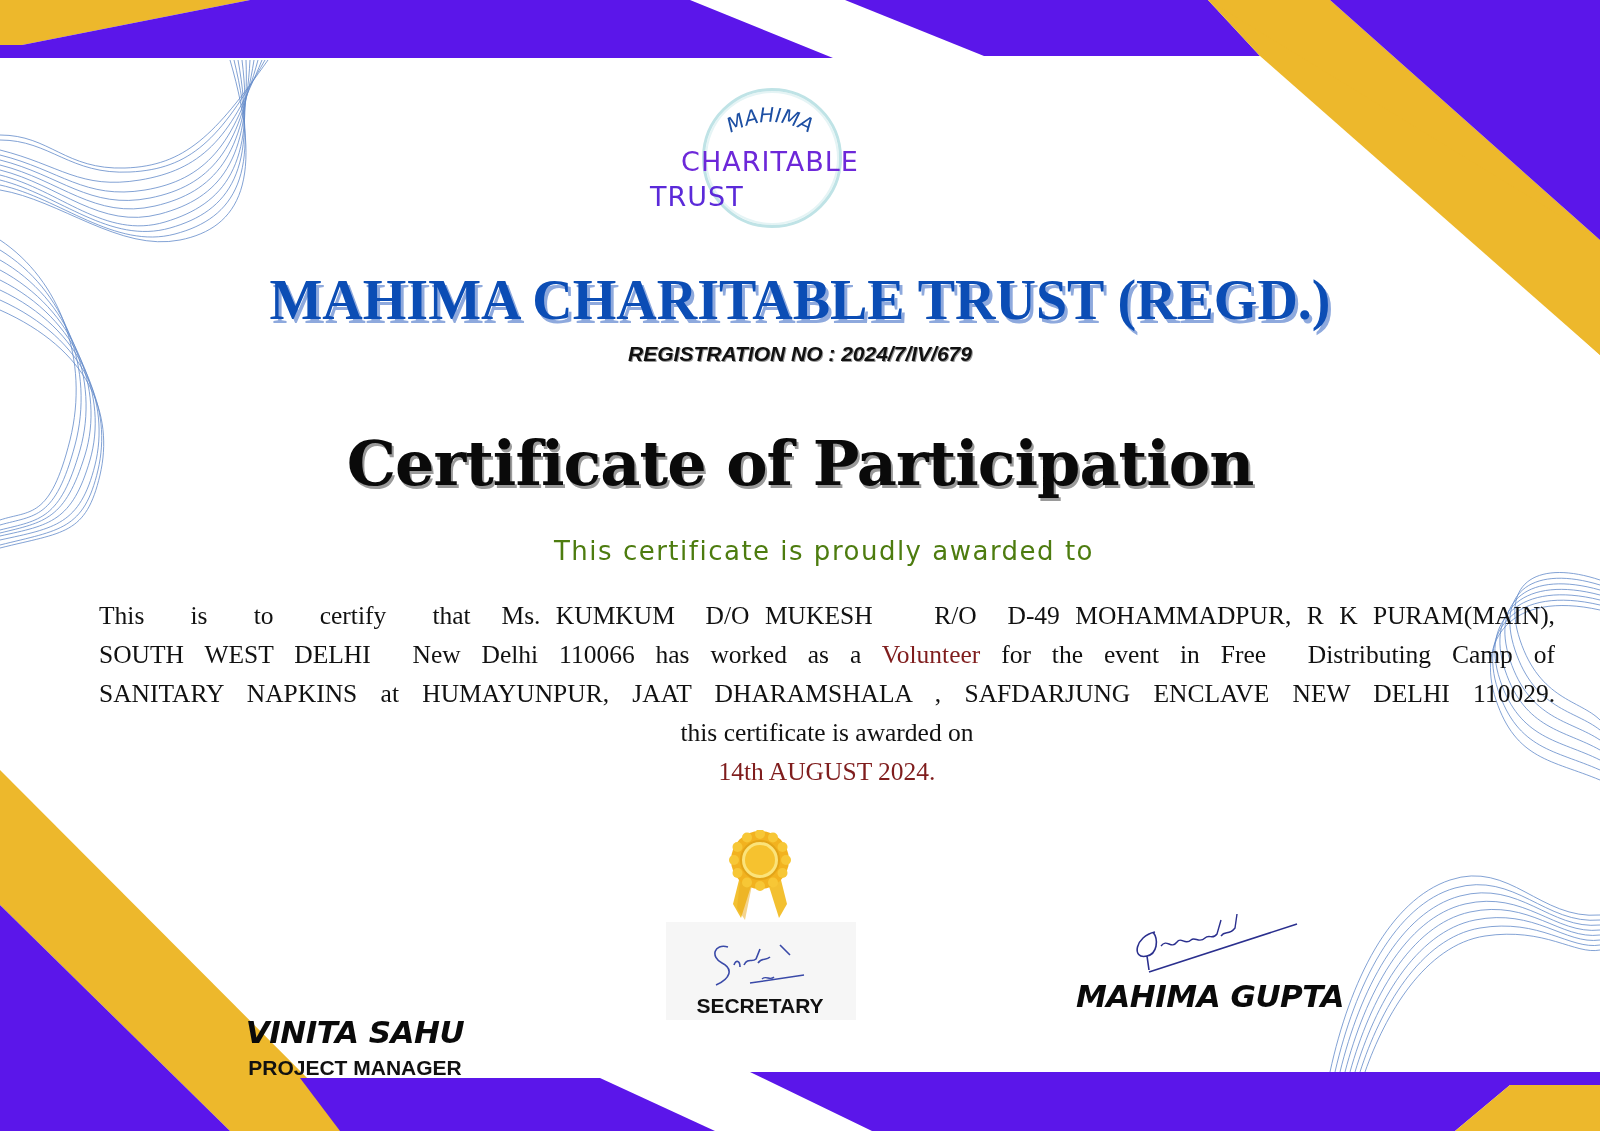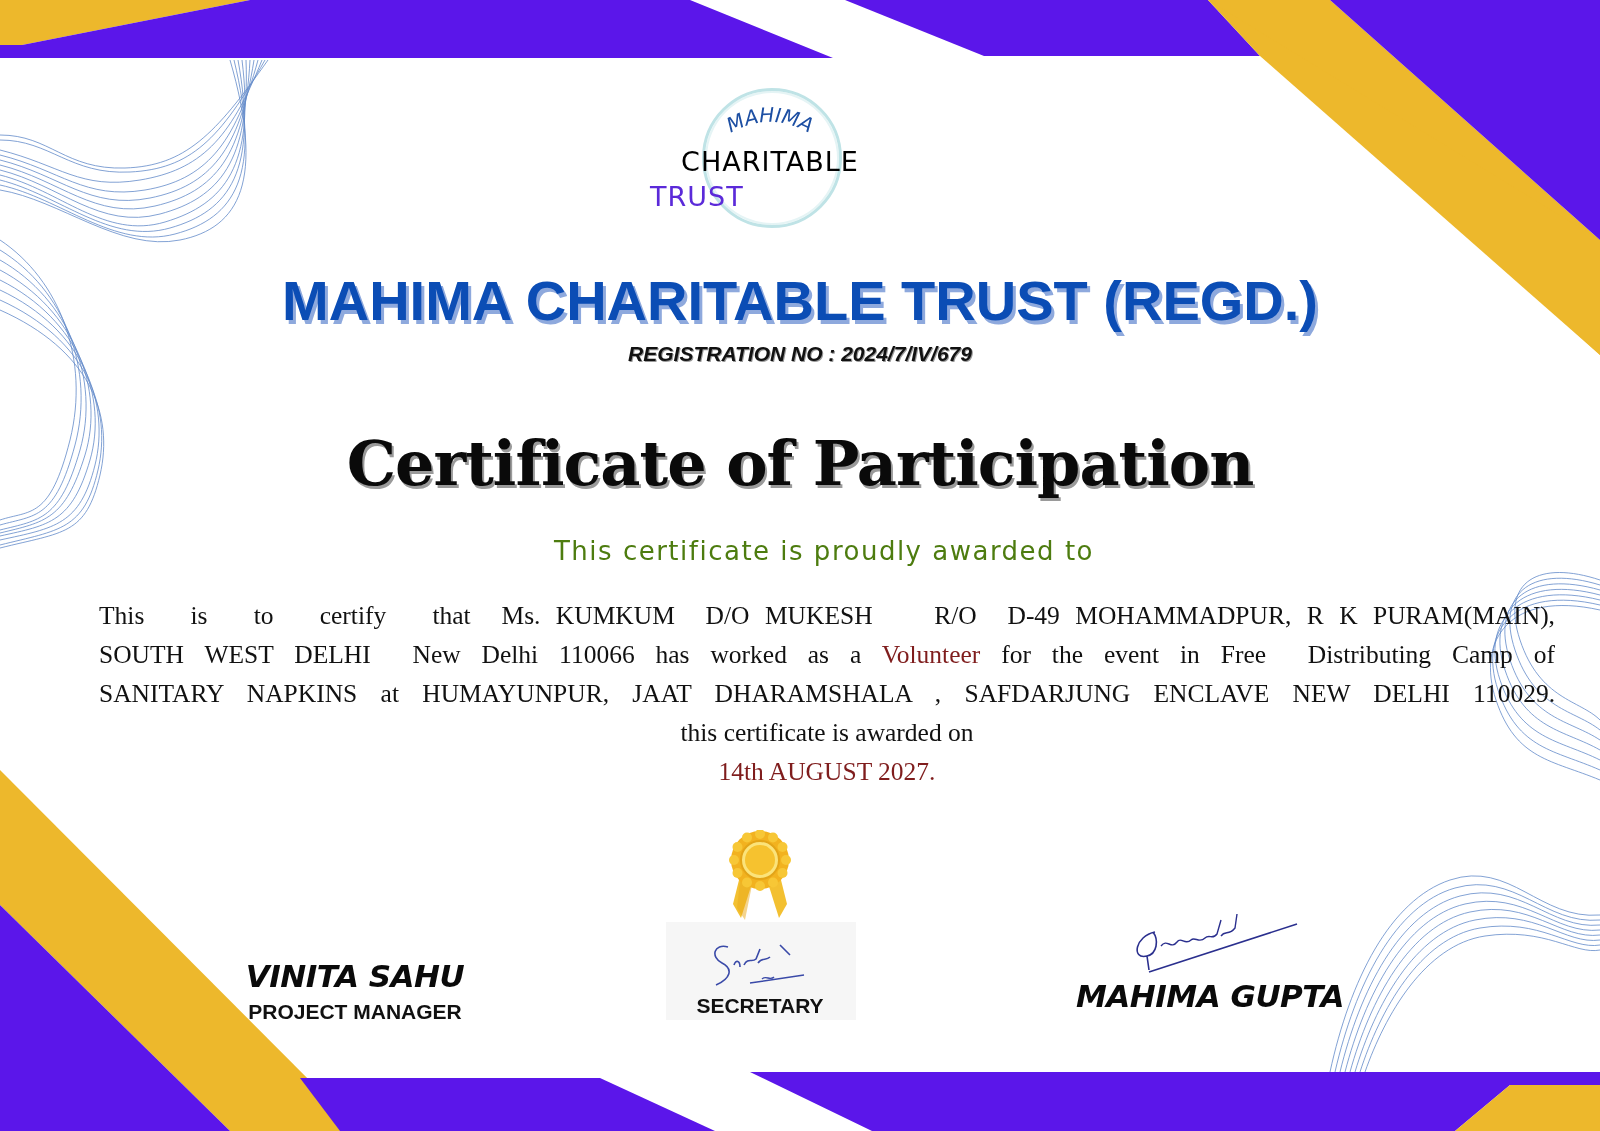--- a/index.html
+++ b/index.html
@@ -4,24 +4,24 @@
 <style>
   html, body { margin:0; padding:0; }
   body { width:1600px; height:1131px; position:relative; overflow:hidden; background:#ffffff; font-family:"Liberation Serif", serif; }
   .bg { position:absolute; left:0; top:0; width:1600px; height:1131px; }
   .abs { position:absolute; }
   .center { left:0; width:1600px; text-align:center; }
 
   .logo { left:650px; top:86px; width:240px; height:140px; }
   .logo-ring { position:absolute; left:52px; top:2px; width:134px; height:134px; border-radius:50%; border:3px solid #bfe3e6; box-shadow: inset 0 0 0 2px #e5f4f5; }
   .logo-arc { position:absolute; left:0; top:0; width:240px; height:80px; }
-  .logo-line1 { position:absolute; left:0; top:60px; width:240px; text-align:center; font-family:"DejaVu Sans", sans-serif; font-size:27px; color:#000000; letter-spacing:1px; }
+  .logo-line1 { position:absolute; left:0; top:60px; width:240px; text-align:center; font-family:"DejaVu Sans", sans-serif; font-size:27px; color:#6d28d9; letter-spacing:1px; }
   .logo-line2 { position:absolute; left:0; top:95px; width:240px; font-family:"DejaVu Sans", sans-serif; font-size:27px; color:#5b2ad9; letter-spacing:1px; }
 
-  .org-title { top:268px; font-family:Liberation Sans, sans-serif; font-weight:bold; font-size:56px; color:#0b4db5; letter-spacing:0px; text-shadow: 3px 4px 0 #8ea9dd; }
+  .org-title { top:268px; font-family:Liberation Serif, serif; font-weight:bold; font-size:56px; color:#0b4db5; letter-spacing:0px; text-shadow: 3px 4px 0 #8ea9dd; }
   .reg-no { top:342px; font-family:"Liberation Sans", sans-serif; font-weight:bold; font-style:italic; font-size:21px; color:#111; text-shadow:1px 1px 0 #999; }
 
   .cert-title { top:427px; font-family:"DejaVu Serif", serif; font-weight:bold; font-size:62px; color:#0a0a0a; text-shadow: 2px 3px 0 #9a9a9a; letter-spacing:-1px; }
   .awarded-to { top:536px; font-family:"DejaVu Sans", sans-serif; font-size:26px; color:#4d7c0f; letter-spacing:1.5px;padding-left:24px; }
 
   .body-text { left:72px; width:1456px; top:596px; font-family:"Liberation Serif", serif; font-size:25.5px; line-height:39px; color:#111; text-align:justify; text-align-last:center;margin-left:27px; }
   .body-line { display:block; text-align:justify; text-align-last:justify; white-space:normal; }
   .body-line.c { text-align:center; text-align-last:center; }
   .accent { color:#7f1d1d; }
 
@@ -117,21 +117,21 @@
 <div class="abs center reg-no">REGISTRATION NO : 2024/7/IV/679</div>
 
 <div class="abs center cert-title">Certificate of Participation</div>
 <div class="abs center awarded-to">This certificate is proudly awarded to</div>
 
 <div class="abs body-text">
   <span class="body-line" style="white-space:pre-wrap;">This   is   to   certify   that  Ms. KUMKUM  D/O MUKESH    R/O  D-49 MOHAMMADPUR, R K PURAM(MAIN),</span>
   <span class="body-line" style="white-space:pre-wrap;"><span>SOUTH WEST DELHI  New Delhi 110066 has worked as a </span><span class="accent">Volunteer</span><span> for the event in Free  Distributing Camp of</span></span>
   <span class="body-line">SANITARY NAPKINS at HUMAYUNPUR, JAAT DHARAMSHALA , SAFDARJUNG ENCLAVE NEW DELHI 110029.</span>
   <span class="body-line c">this certificate is awarded on</span>
-  <span class="body-line c accent">14th AUGUST 2027.</span>
+  <span class="body-line c accent">14th AUGUST 2024.</span>
 </div>
 
 <svg class="abs" style="left:727px; top:830px; width:66px; height:92px;" viewBox="0 0 66 92">
   <polygon points="14,42 26,50 14,88 6,74" fill="#f3c031"></polygon>
   <polygon points="14,42 26,50 18,90 10,78" fill="#e9a91c" opacity="0.5"></polygon>
   <polygon points="52,42 40,50 52,88 60,74" fill="#f3c031"></polygon>
   <g transform="translate(33,30)">
     <circle r="29" fill="#f2b21f"></circle>
     <g fill="#f7c736">
       <circle cx="0" cy="-26" r="5"></circle>
@@ -157,21 +157,21 @@
   <path d="M28,12 C14,8 10,22 22,28 S30,44 16,50 M34,30 C36,24 40,26 40,32 M44,30 C48,22 52,28 56,24 L60,14 M58,28 C62,22 66,26 70,22 M80,10 C84,14 88,18 90,20" fill="none" stroke="#3a4aa8" stroke-width="1.6"></path>
   <path d="M50,48 L104,40 M62,44 C66,40 70,46 74,42" fill="none" stroke="#3a4aa8" stroke-width="1.4"></path>
 </svg>
 
 <svg class="abs" style="left:1125px; top:910px; width:180px; height:70px;" viewBox="0 0 180 70">
   <path d="M30,22 C10,26 6,50 22,46 C32,44 34,30 28,22 M22,46 L24,60" fill="none" stroke="#2a2f8e" stroke-width="1.6"></path>
   <path d="M36,36 C42,28 46,40 52,32 C56,26 60,36 66,30 C70,26 74,34 80,28 C84,24 88,30 92,24 L96,10 M96,26 C100,20 104,26 110,18 L112,4" fill="none" stroke="#2a2f8e" stroke-width="1.4"></path>
   <path d="M24,62 L172,14" fill="none" stroke="#2a2f8e" stroke-width="1.6"></path>
 </svg>
 
-<div class="abs signer" style="left:200px; top:958px; width:310px;">
+<div class="abs signer" style="left:200px; top:1014px; width:310px;">
   <div class="signer-name">VINITA SAHU</div>
   <div class="signer-role">PROJECT MANAGER</div>
 </div>
 <div class="abs signer" style="left:620px; top:988px; width:280px;">
   <div class="signer-role">SECRETARY</div>
 </div>
 <div class="abs signer" style="left:1040px; top:978px; width:340px;">
   <div class="signer-name">MAHIMA GUPTA</div>
 </div>
 

